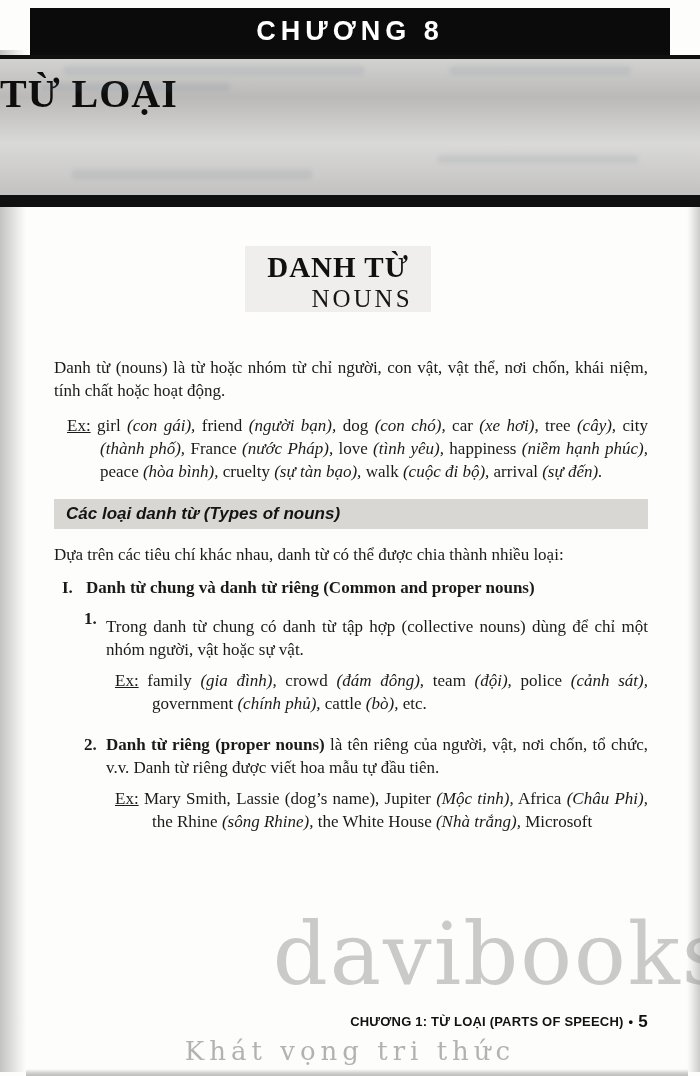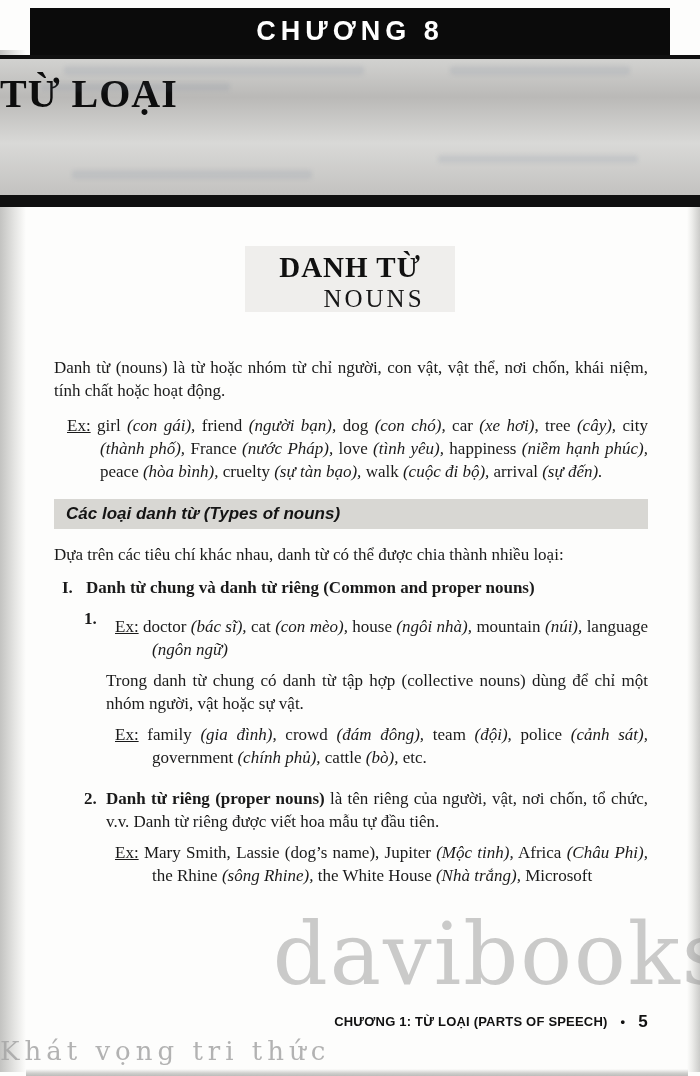--- a/index.html
+++ b/index.html
@@ -31,21 +31,21 @@
     font-size:40px;line-height:54px;letter-spacing:1px;}
   .title-line.first{margin-top:8px;}
   .ghost{position:absolute;background:rgba(95,112,138,.12);filter:blur(2px);border-radius:3px;}
   .g1{top:7px;left:64px;width:300px;height:9px;}
   .g2{top:24px;left:40px;width:190px;height:8px;}
   .g3{top:7px;right:70px;width:180px;height:9px;}
   .g4{bottom:16px;left:72px;width:240px;height:9px;}
   .g5{bottom:32px;right:62px;width:200px;height:8px;}
   
   .heading-box{
-    position:absolute;top:246px;left:245px;width:210px;height:66px;z-index:2;
+    position:absolute;top:246px;left:245px;width:186px;height:66px;z-index:2;
     background:#efeeec;text-align:center;
   }
   .hb1{font-family:"Liberation Serif",serif;font-weight:bold;font-size:29px;line-height:36px;
     letter-spacing:1px;color:#101010;margin-top:3px;}
   .hb2{font-family:"Liberation Serif",serif;font-size:25px;line-height:27px;letter-spacing:3px;color:#161616;padding-left:48px;}
   
   .body-text{
     position:absolute;top:356px;left:54px;right:52px;z-index:2;
     font-size:17px;line-height:23px;text-align:justify;color:#1a1a1a;
   }
@@ -64,29 +64,29 @@
   .item .body{flex:1;min-width:0;}
   .ex-in{padding-left:46px;text-indent:-37px;margin:8px 0;}
   .note{margin:8px 0;}
   .seg-i{font-style:italic;}
   .seg-b{font-weight:bold;}
   .seg-u{text-decoration:underline;}
   
   .footer{
     position:absolute;top:1013px;right:52px;z-index:4;
     font-family:"Liberation Sans",sans-serif;font-weight:bold;font-size:13px;
-    letter-spacing:.2px;color:#111;display:flex;align-items:center;gap:13px;
+    letter-spacing:.2px;color:#111;display:flex;align-items:center;gap:5px;
   }
   .footer .pg{font-size:17px;line-height:17px;}
   
   .watermark{position:absolute;inset:0;z-index:6;pointer-events:none;}
   .wm-title{position:absolute;top:908px;left:0;width:100%;text-align:right;
     font-family:"DejaVu Serif",serif;font-size:86px;line-height:92px;
     color:#8d8d8d;opacity:.45;letter-spacing:2px;margin-left:28px;}
-  .wm-tagline{position:absolute;top:1036px;left:0;width:100%;text-align:left;
+  .wm-tagline{position:absolute;top:1036px;left:0;width:100%;text-align:center;
     font-family:"DejaVu Serif",serif;font-size:26px;color:#a6a6a6;opacity:.85;letter-spacing:5px;}
 </style>
 </head>
 <body>
 
 <div class="page">
 
   <div class="edge-left"></div>
   <div class="edge-right"></div>
   <div class="edge-bottom"></div>
@@ -122,21 +122,20 @@
     <p class="lead">Dựa trên các tiêu chí khác nhau, danh từ có thể được chia thành nhiều loại:</p>
 
     <div class="roman">
       <span class="num">I.</span>
       <span class="txt">Danh từ chung và danh từ riêng (Common and proper nouns)</span>
     </div>
 
     <div class="item">
       <span class="num">1.</span>
       <div class="body">
-        <p class="ex-in"><span class="seg-u">Ex:</span><span> doctor </span><span class="seg-i">(bác sĩ),</span><span> cat </span><span class="seg-i">(con mèo),</span><span> house </span><span class="seg-i">(ngôi nhà),</span><span> mountain </span><span class="seg-i">(núi),</span><span> language </span><span class="seg-i">(ngôn ngữ)</span></p>
         <p class="note">Trong danh từ chung có danh từ tập hợp (collective nouns) dùng để chỉ một nhóm người, vật hoặc sự vật.</p>
         <p class="ex-in"><span class="seg-u">Ex:</span><span> family </span><span class="seg-i">(gia đình),</span><span> crowd </span><span class="seg-i">(đám đông),</span><span> team </span><span class="seg-i">(đội),</span><span> police </span><span class="seg-i">(cảnh sát),</span><span> government </span><span class="seg-i">(chính phủ),</span><span> cattle </span><span class="seg-i">(bò),</span><span> etc.</span></p>
       </div>
     </div>
 
     <div class="item">
       <span class="num">2.</span>
       <div class="body">
         <div><span class="seg-b">Danh từ riêng (proper nouns)</span><span> là tên riêng của người, vật, nơi chốn, tổ chức, v.v. Danh từ riêng được viết hoa mẫu tự đầu tiên.</span></div>
         <p class="ex-in"><span class="seg-u">Ex:</span><span> Mary Smith, Lassie (dog’s name), Jupiter </span><span class="seg-i">(Mộc tinh),</span><span> Africa </span><span class="seg-i">(Châu Phi),</span><span> the Rhine </span><span class="seg-i">(sông Rhine),</span><span> the White House </span><span class="seg-i">(Nhà trắng),</span><span> Microsoft</span></p>

